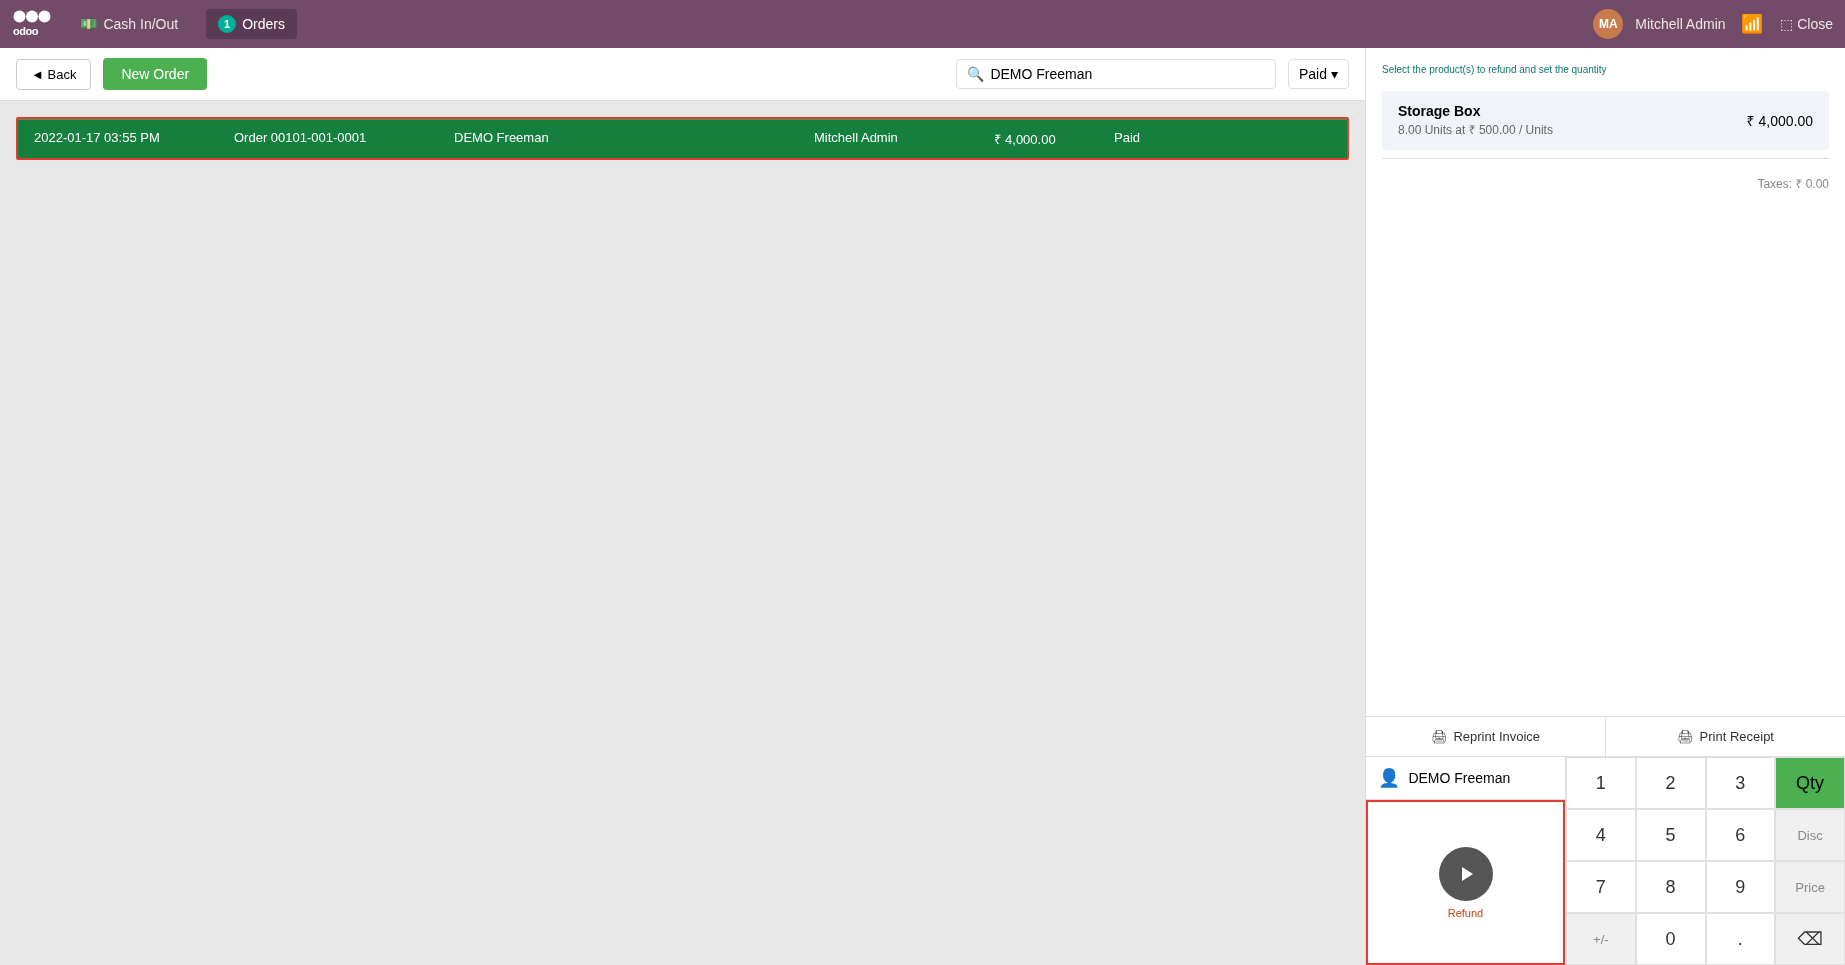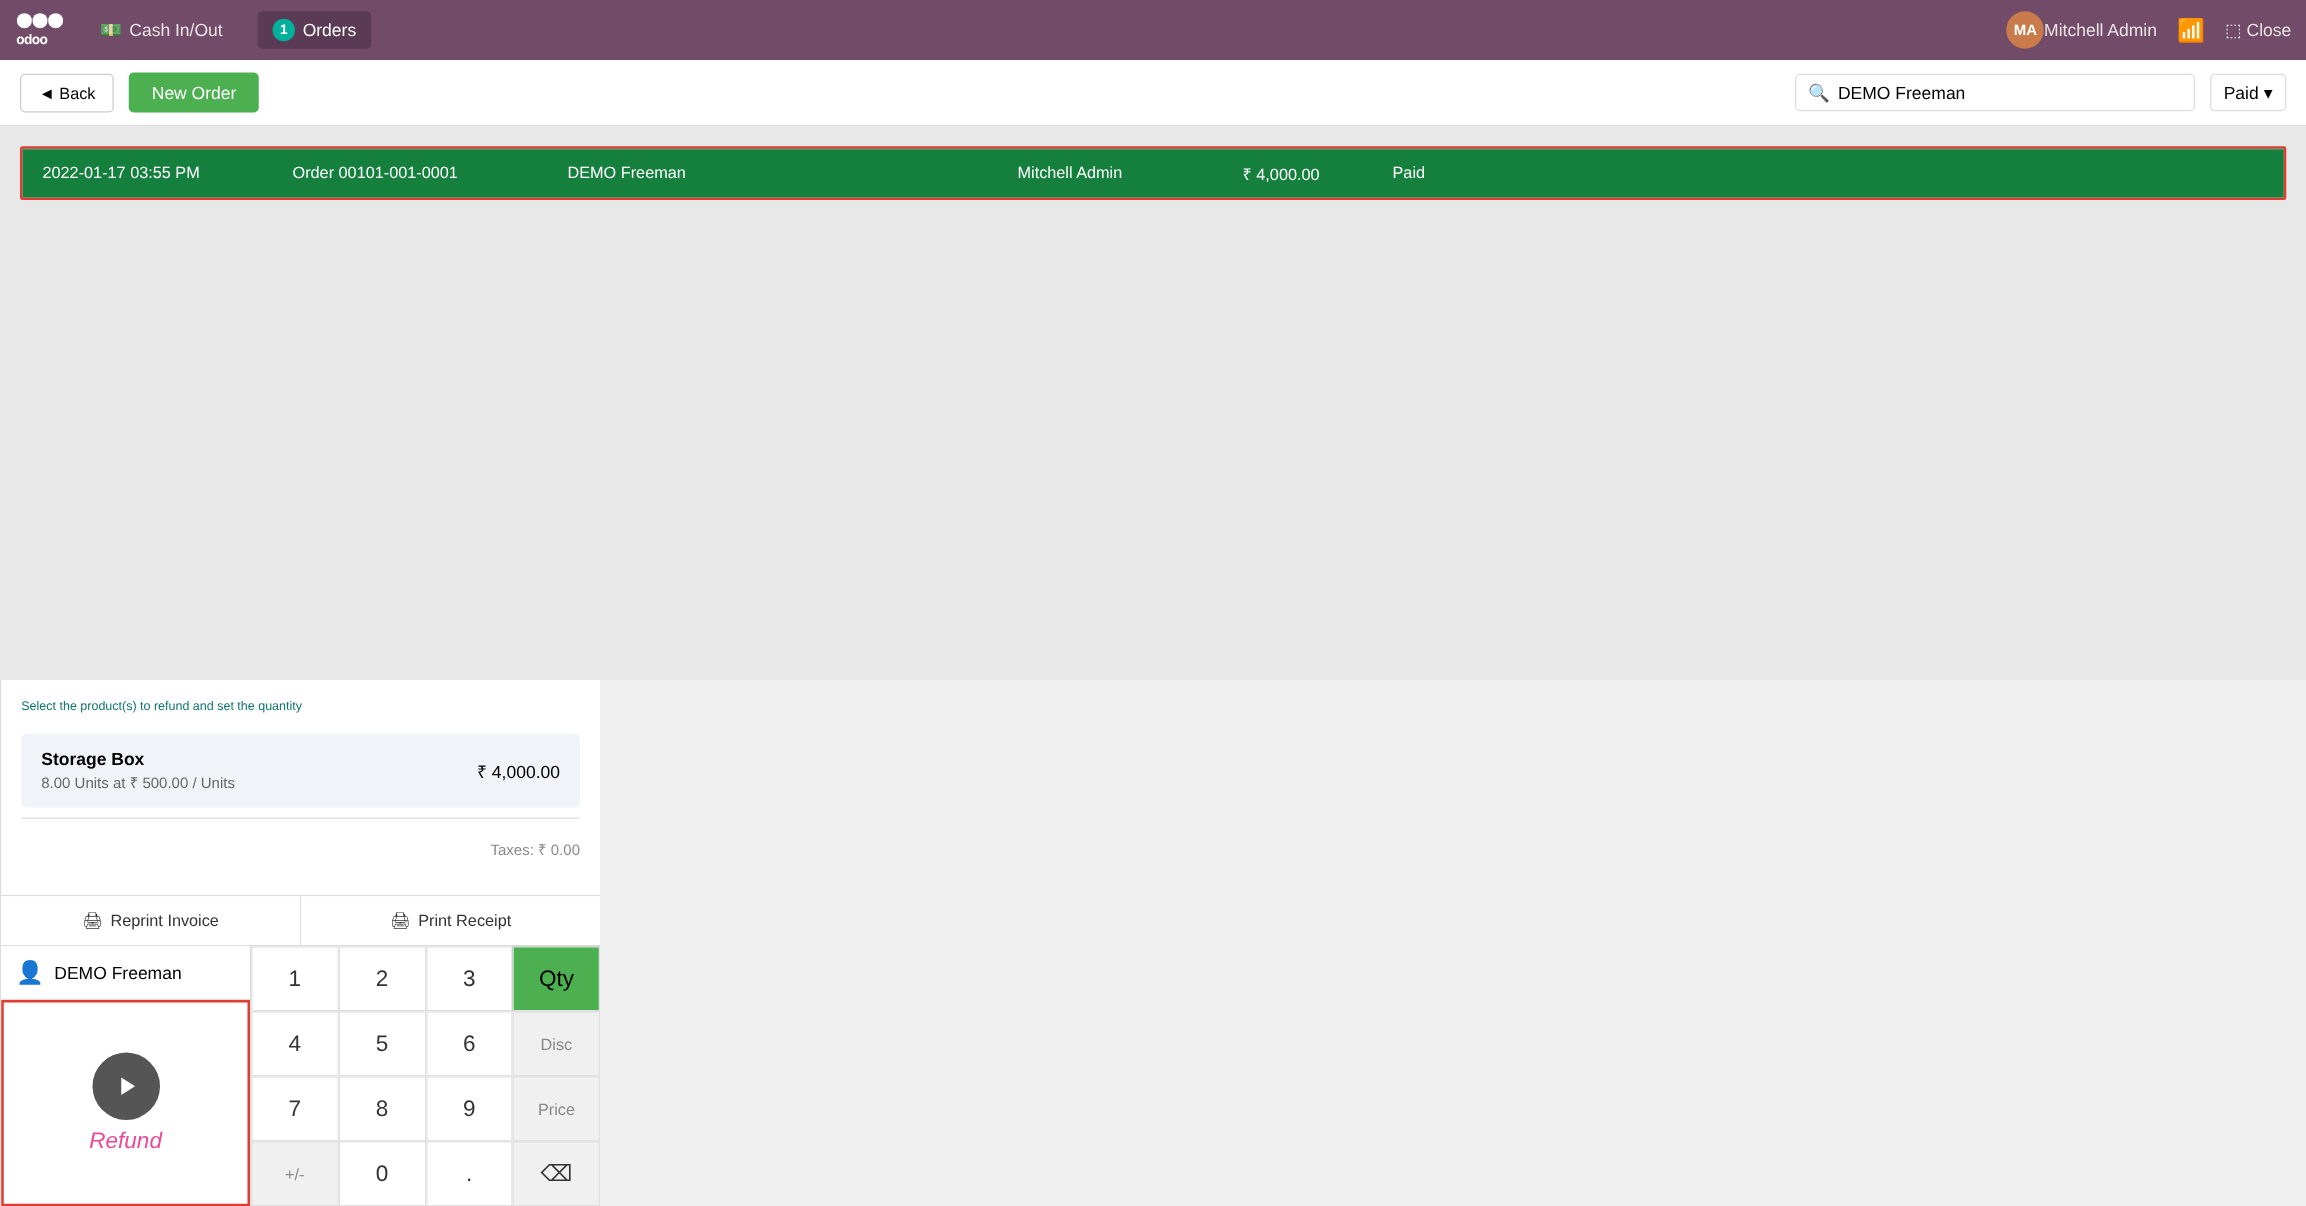--- a/index.html
+++ b/index.html
@@ -50,21 +50,21 @@
     }
     .nav-right {
       margin-left: auto;
       display: flex;
       align-items: center;
       gap: 16px;
     }
     .nav-user {
       display: flex;
       align-items: center;
-      gap: 0;
+      gap: 12px;
       color: rgba(255,255,255,0.85);
       cursor: pointer;
     }
     .nav-avatar {
       width: 30px;
       height: 30px;
       border-radius: 50%;
       background: #c97b4b;
       display: flex;
       align-items: center;
@@ -83,21 +83,20 @@
     }
     .nav-wifi {
       color: #4caf50;
       font-size: 18px;
     }
 
     
     .main-layout {
       display: flex;
       height: calc(965px - 48px);
-      flex-direction: column;
     }
 
     
     .left-panel {
       flex: 1;
       background: #e8e8e8;
       display: flex;
       flex-direction: column;
     }
 
@@ -314,23 +313,22 @@
       display: flex;
       align-items: center;
       justify-content: center;
       margin-bottom: 6px;
     }
     .refund-circle svg {
       color: white;
       fill: white;
     }
     .refund-label {
-      font-size: 18px;
-      color: #ec4899;
-      font-style: italic;
+      font-size: 11px;
+      color: #c2410c;
     }
 
     
     .numpad-right {
       flex: 1;
     }
     .numpad-grid {
       display: grid;
       grid-template-columns: repeat(4, 1fr);
       gap: 0;

